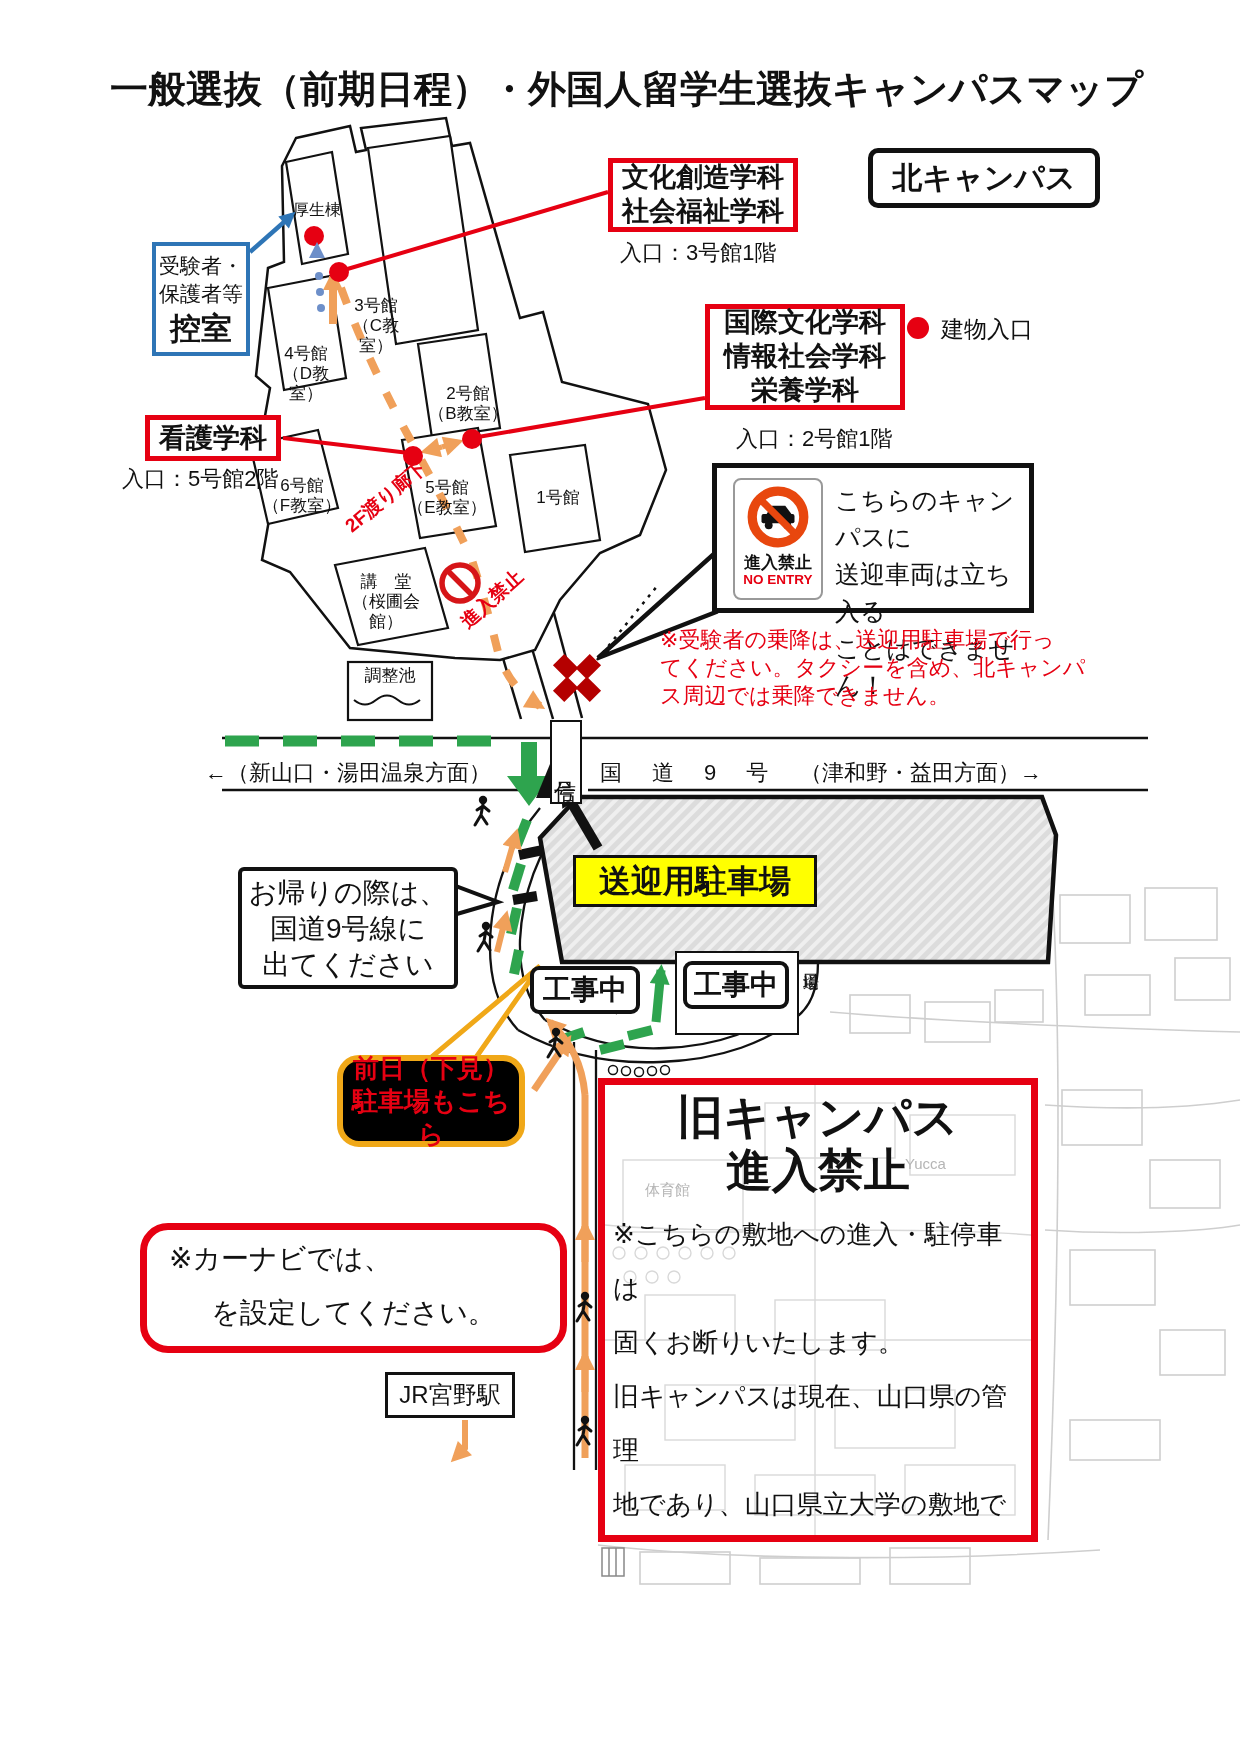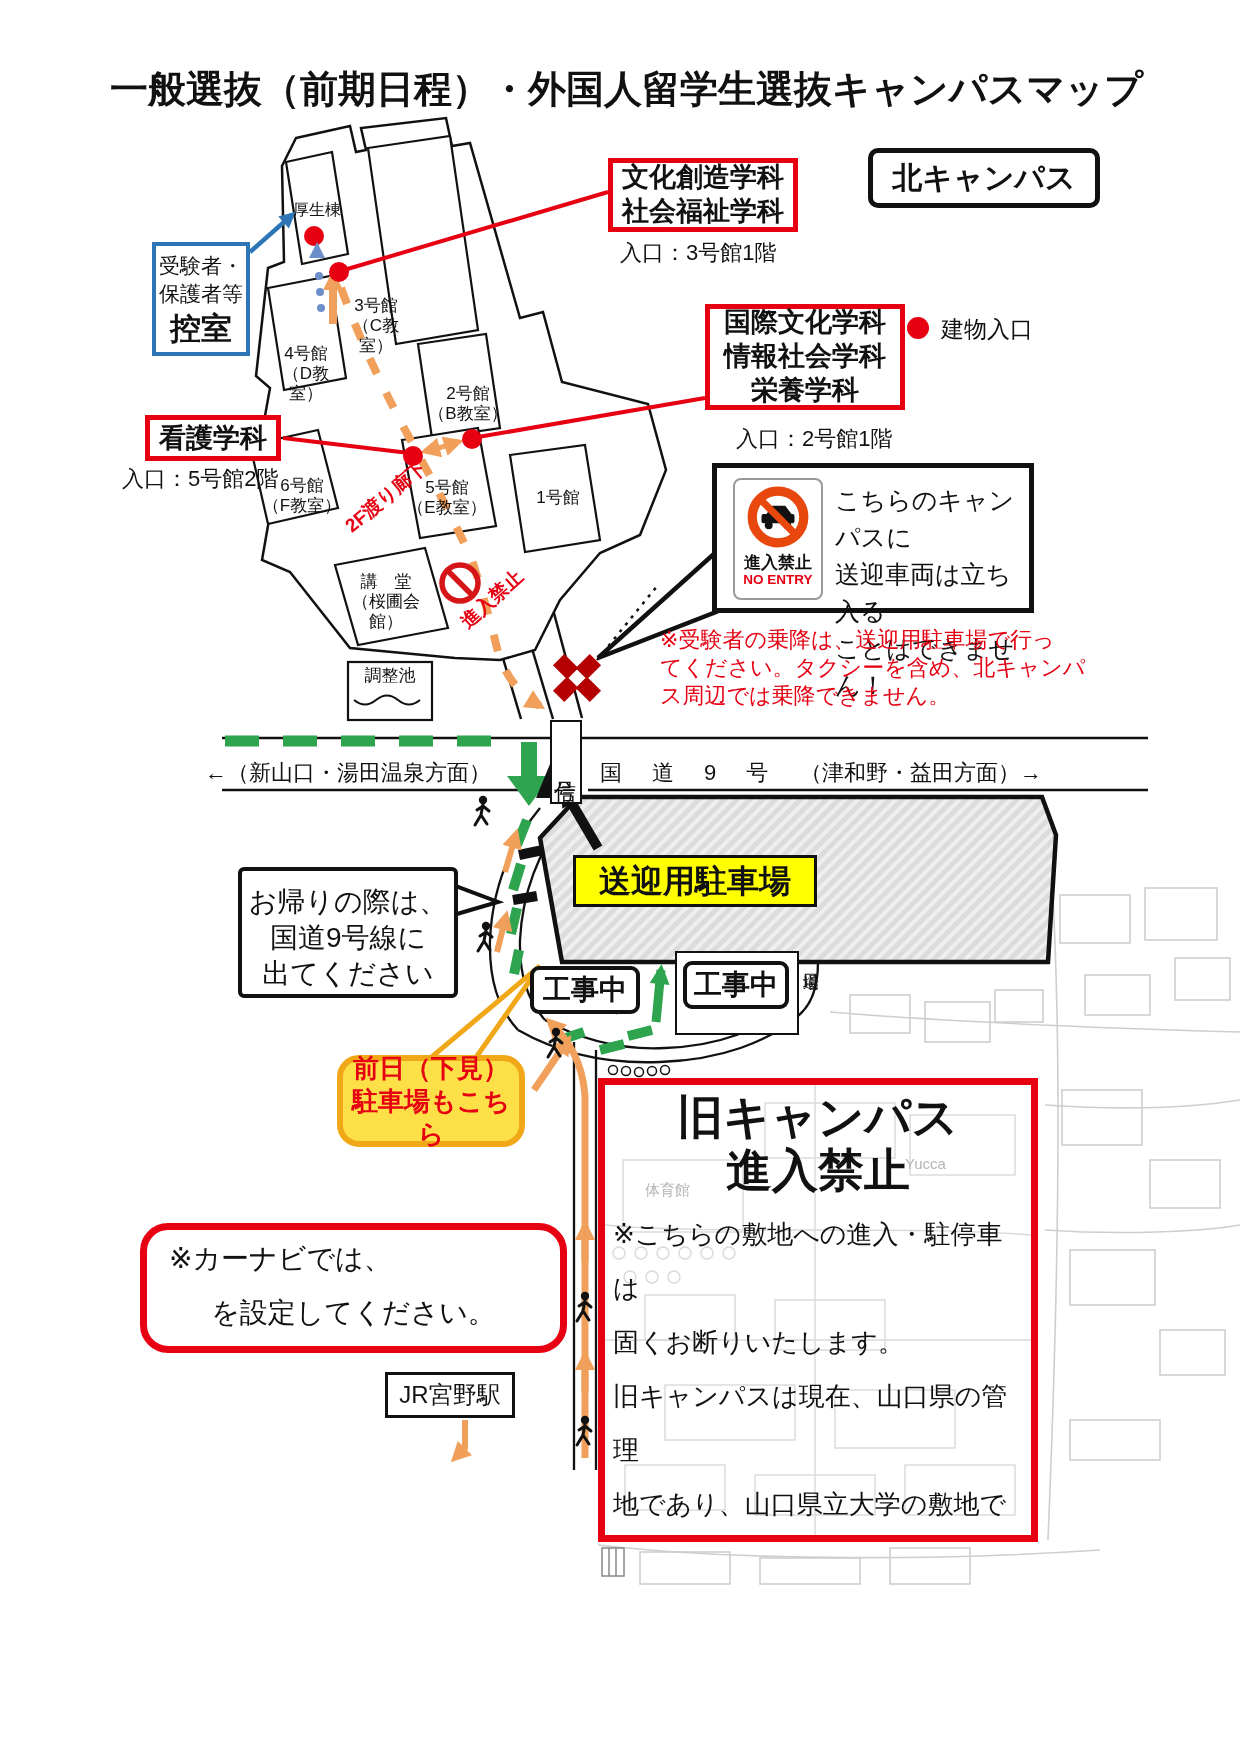--- a/index.html
+++ b/index.html
@@ -287,30 +287,30 @@
 てください。タクシーを含め、北キャンパ
 ス周辺では乗降できません。</div>
 
 <div class="abs ov" style="left:205px;top:758px;font-size:22px;">←（新山口・湯田温泉方面）</div>
 <div class="abs ov" style="left:600px;top:758px;font-size:22px;letter-spacing:4px;text-align:right;">国　道　9　号</div>
 <div class="abs ov" style="left:800px;top:758px;font-size:22px;">（津和野・益田方面）→</div>
 <div class="abs ov ctr vtext" style="left:550px;top:720px;width:32px;height:84px;border:2px solid #111;background:#fff;font-size:22px;padding-top:4px;box-sizing:border-box;">信号</div>
 
 <div class="abs ov ctr bold" style="left:573px;top:855px;width:238px;height:46px;background:#ffff00;border:3px solid #111;font-size:32px;line-height:46px;">送迎用駐車場</div>
 
-<div class="abs ov ctr pre" style="left:238px;top:867px;width:212px;height:110px;border:4px solid #111;border-radius:6px;background:#fff;font-size:28px;line-height:36px;padding-top:13px;box-sizing:content-box;">お帰りの際は、
+<div class="abs ov ctr pre" style="left:238px;top:867px;width:212px;height:110px;border:4px solid #111;border-radius:6px;background:#fff;font-size:28px;line-height:36px;padding-top:4px;box-sizing:content-box;">お帰りの際は、
 国道9号線に
 出てください</div>
 
 <div class="abs ov ctr bold" style="left:530px;top:966px;width:102px;height:40px;border:4px solid #111;border-radius:9px;background:#fff;font-size:28px;line-height:40px;">工事中</div>
 <div class="abs ov ctr bold" style="left:683px;top:961px;width:98px;height:40px;border:4px solid #111;border-radius:9px;background:#fff;font-size:28px;line-height:40px;">工事中</div>
 
 <div class="abs ov vtext" style="left:800px;top:962px;height:62px;font-size:16px;">道場口</div>
 
-<div class="abs ov ctr bold red pre" style="left:337px;top:1055px;width:176px;height:80px;border:6px solid #f0a818;border-radius:22px;background:#fde047;font-size:26px;line-height:33px;display:flex;align-items:center;justify-content:center;">前日（下見）
+<div class="abs ov ctr bold red pre" style="left:337px;top:1055px;width:176px;height:80px;border:6px solid #f0a818;border-radius:22px;background:#000000;font-size:26px;line-height:33px;display:flex;align-items:center;justify-content:center;">前日（下見）
 駐車場もこちら</div>
 
 <div class="abs ov" style="left:598px;top:1078px;width:426px;height:450px;border:7px solid #e60012;background:#fff;overflow:hidden;">
   <svg width="426" height="450" style="position:absolute;left:0;top:0;">
     <g stroke="#cfcfcf" fill="none" stroke-width="1.4" opacity="0.8">
       <rect x="18" y="75" width="120" height="72"></rect>
           <rect x="160" y="18" width="130" height="55"></rect>
       <rect x="305" y="30" width="105" height="60"></rect>
           <rect x="40" y="210" width="90" height="45"></rect>
       <rect x="170" y="215" width="110" height="50"></rect>

